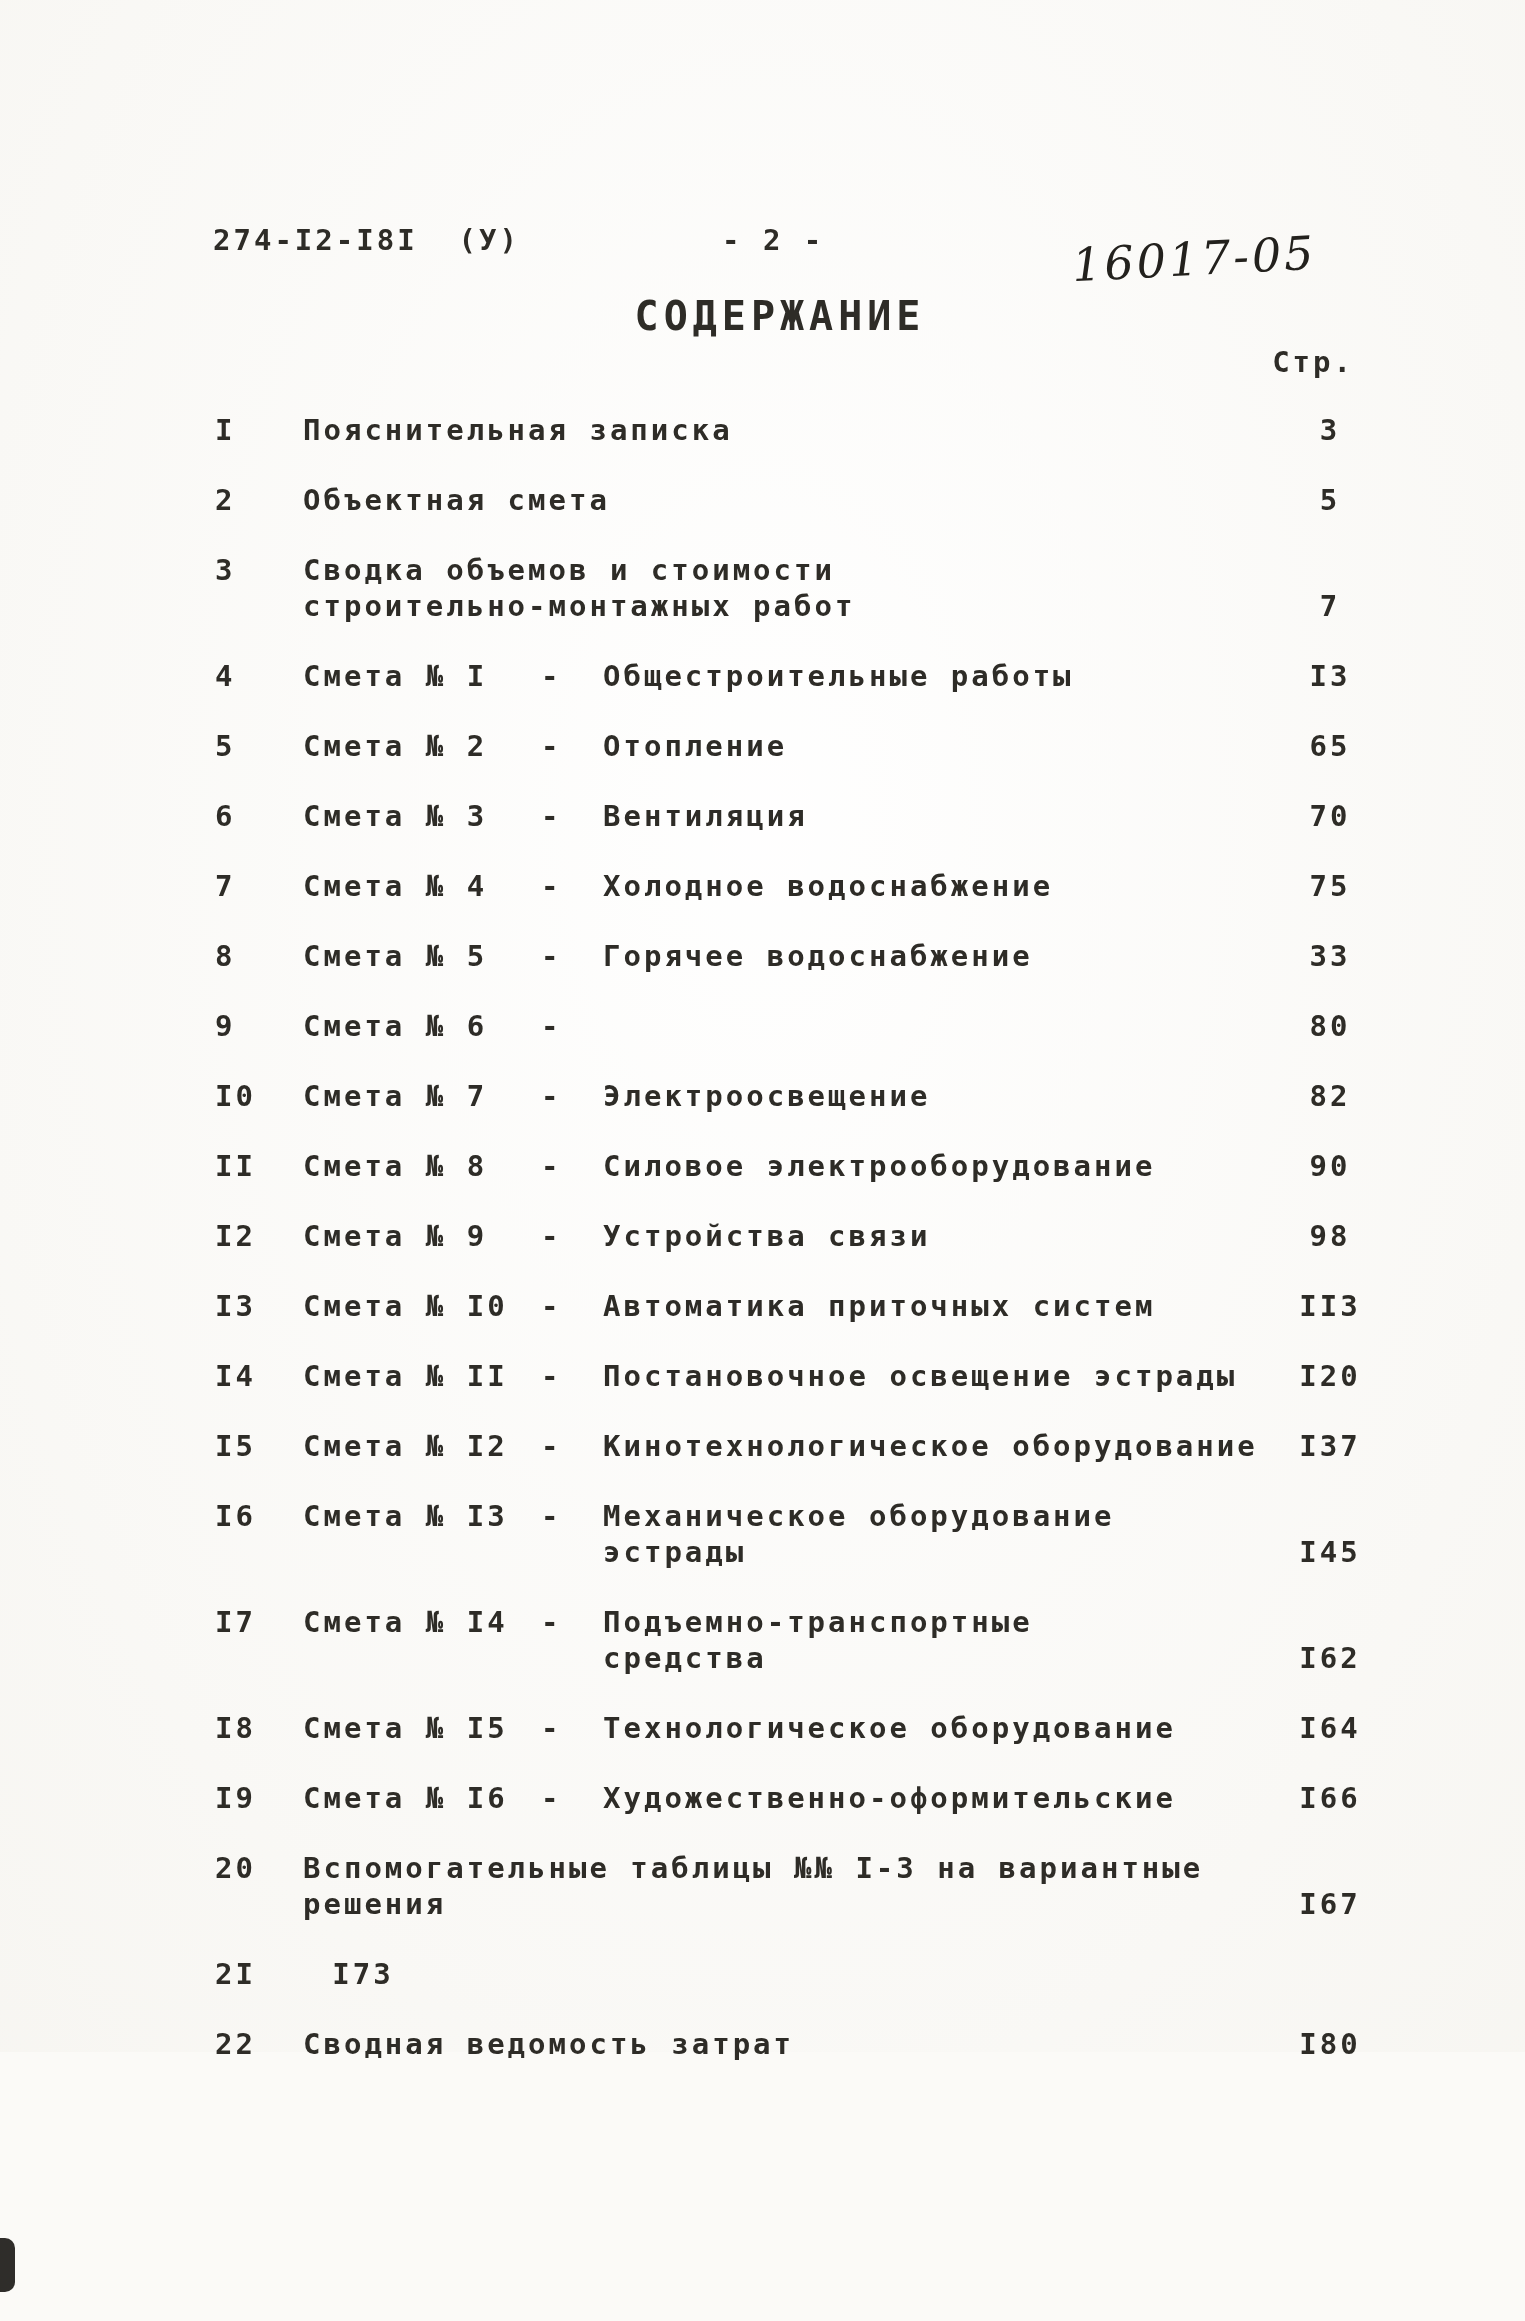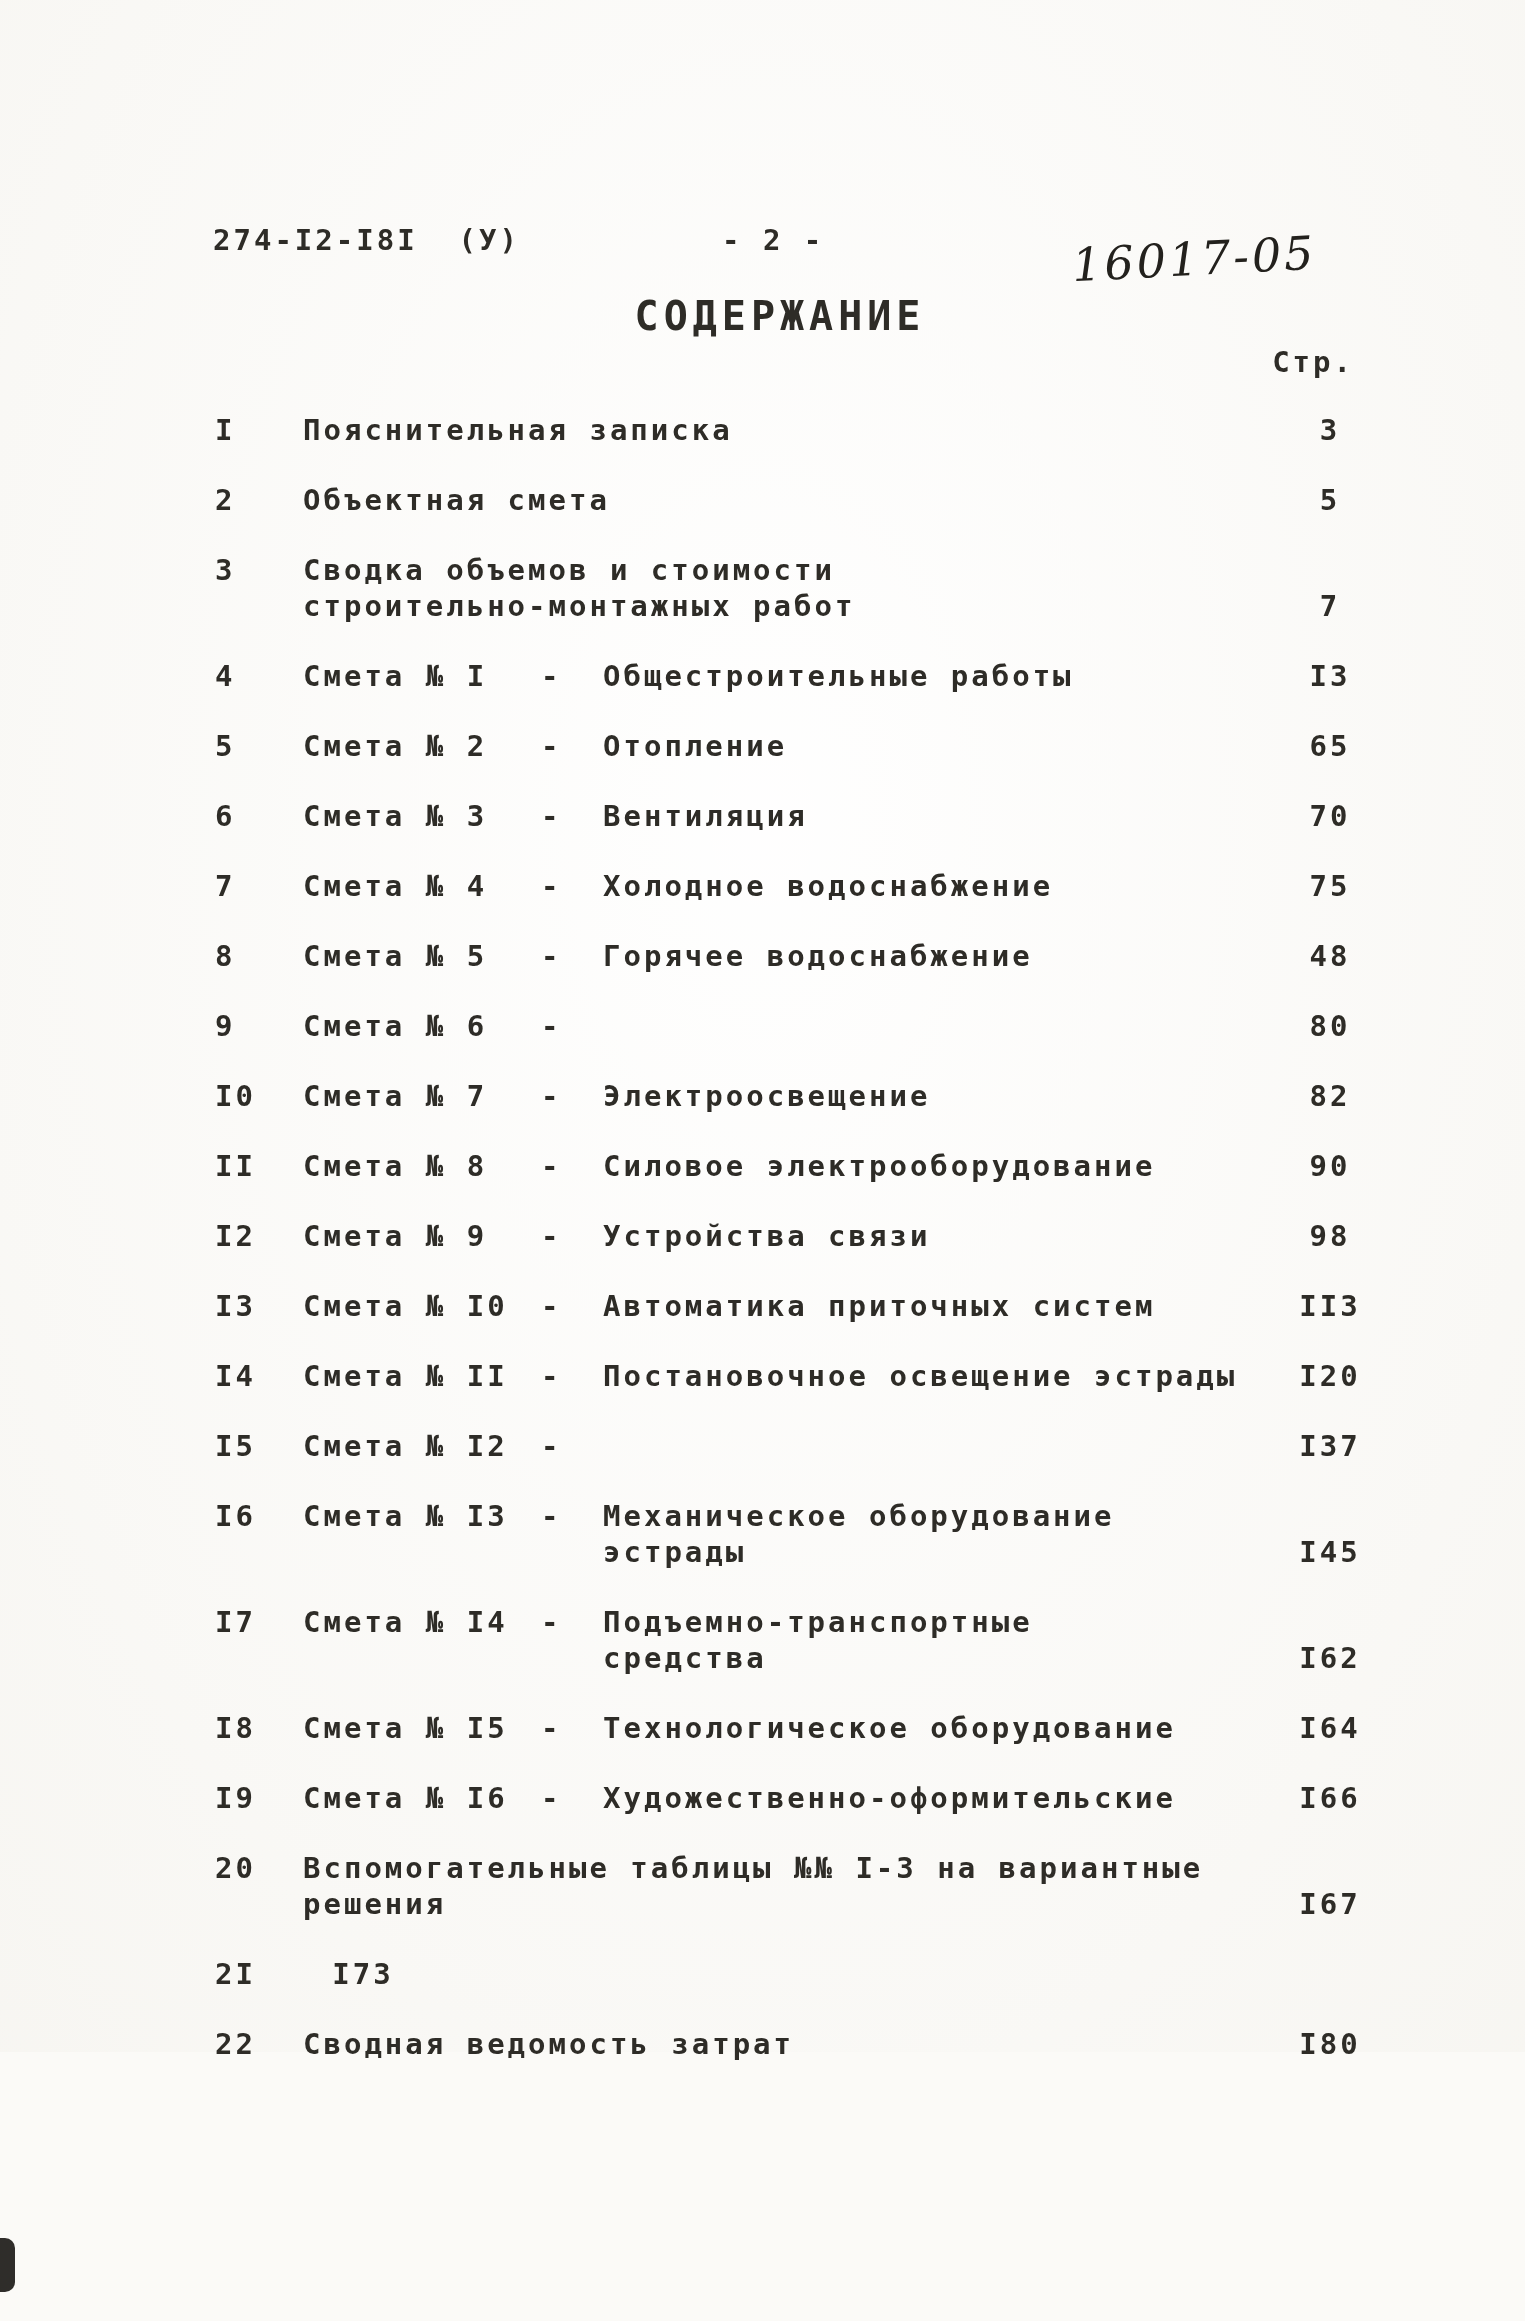--- a/index.html
+++ b/index.html
@@ -133,21 +133,21 @@
     <span class="pg">75</span>
   </div>
 
   <div class="row">
     <span class="num">8</span>
     <span class="body">
       <span class="label">Смета № 5</span>
       <span class="dash">-</span>
       <span class="desc">Горячее водоснабжение</span>
     </span>
-    <span class="pg">48</span>
+    <span class="pg">33</span>
   </div>
 
   <div class="row">
     <span class="num">9</span>
     <span class="body">
       <span class="label">Смета № 6</span>
       <span class="dash">-</span>
     </span>
     <span class="pg">80</span>
   </div>
@@ -200,20 +200,21 @@
       <span class="desc">Постановочное освещение эстрады</span>
     </span>
     <span class="pg">I20</span>
   </div>
 
   <div class="row">
     <span class="num">I5</span>
     <span class="body">
       <span class="label">Смета № I2</span>
       <span class="dash">-</span>
+      <span class="desc">Кинотехнологическое оборудование</span>
     </span>
     <span class="pg">I37</span>
   </div>
 
   <div class="row">
     <span class="num">I6</span>
     <span class="body">
       <span class="label">Смета № I3</span>
       <span class="dash">-</span>
       <span class="desc">Механическое оборудование

